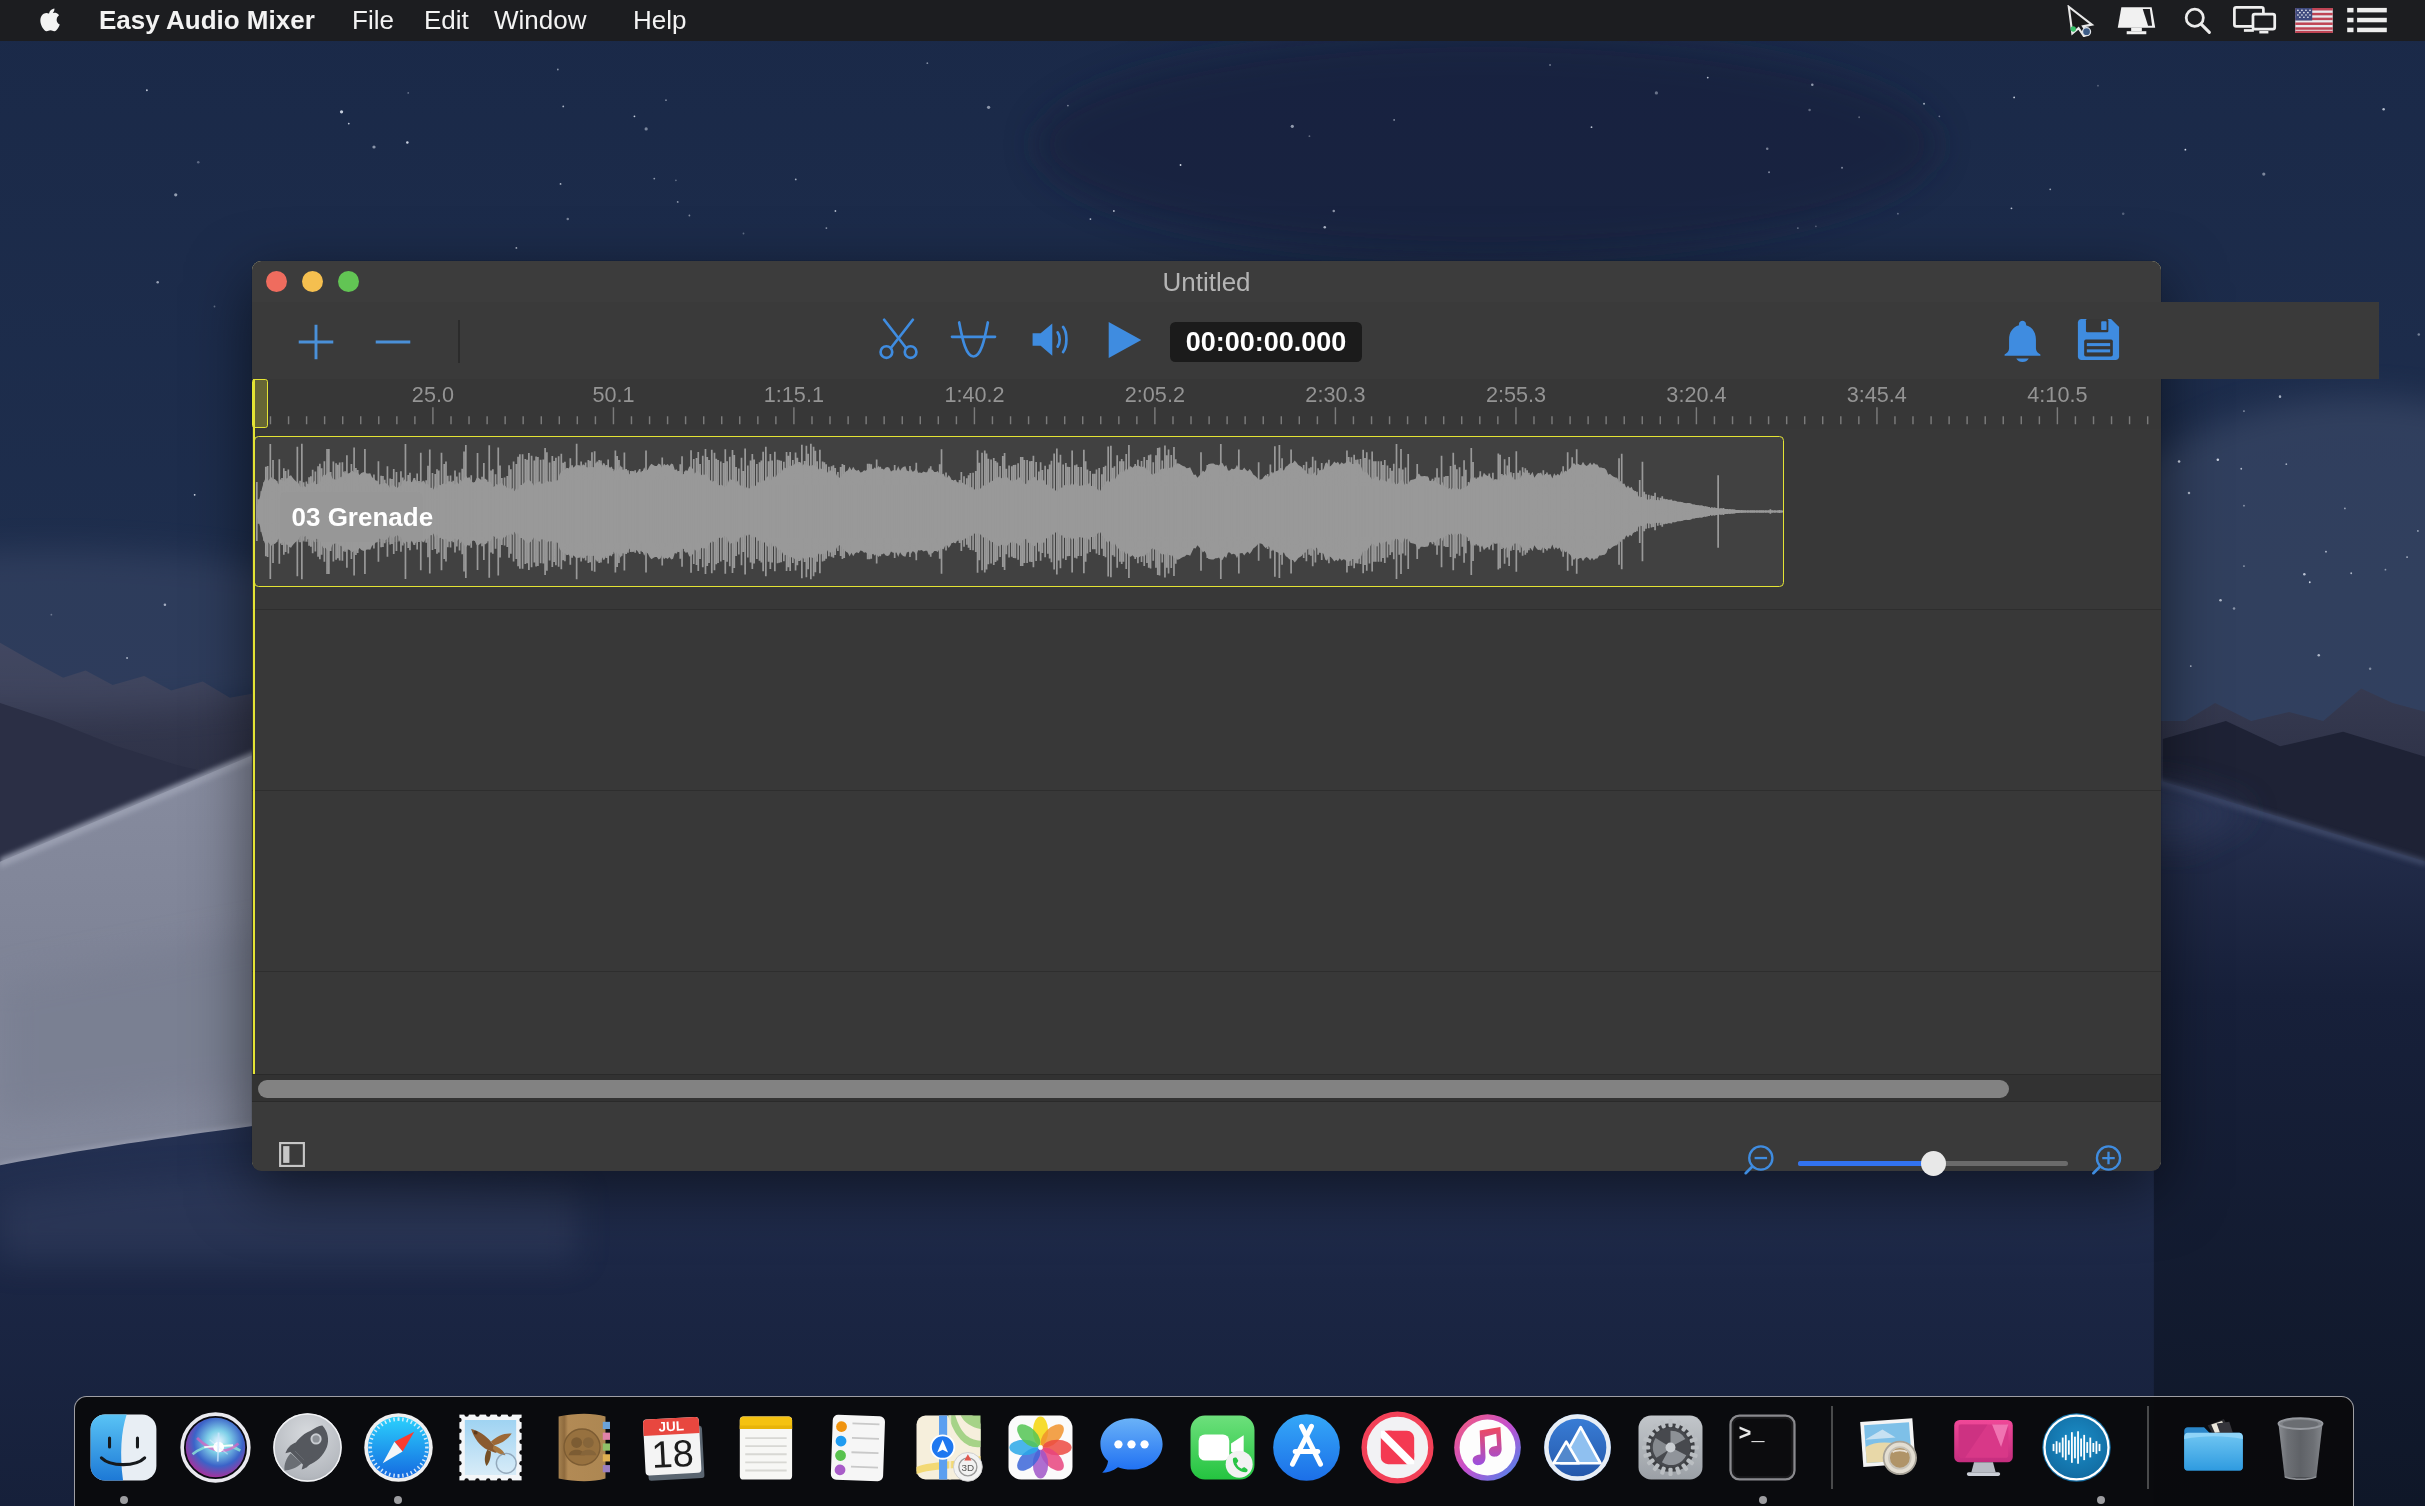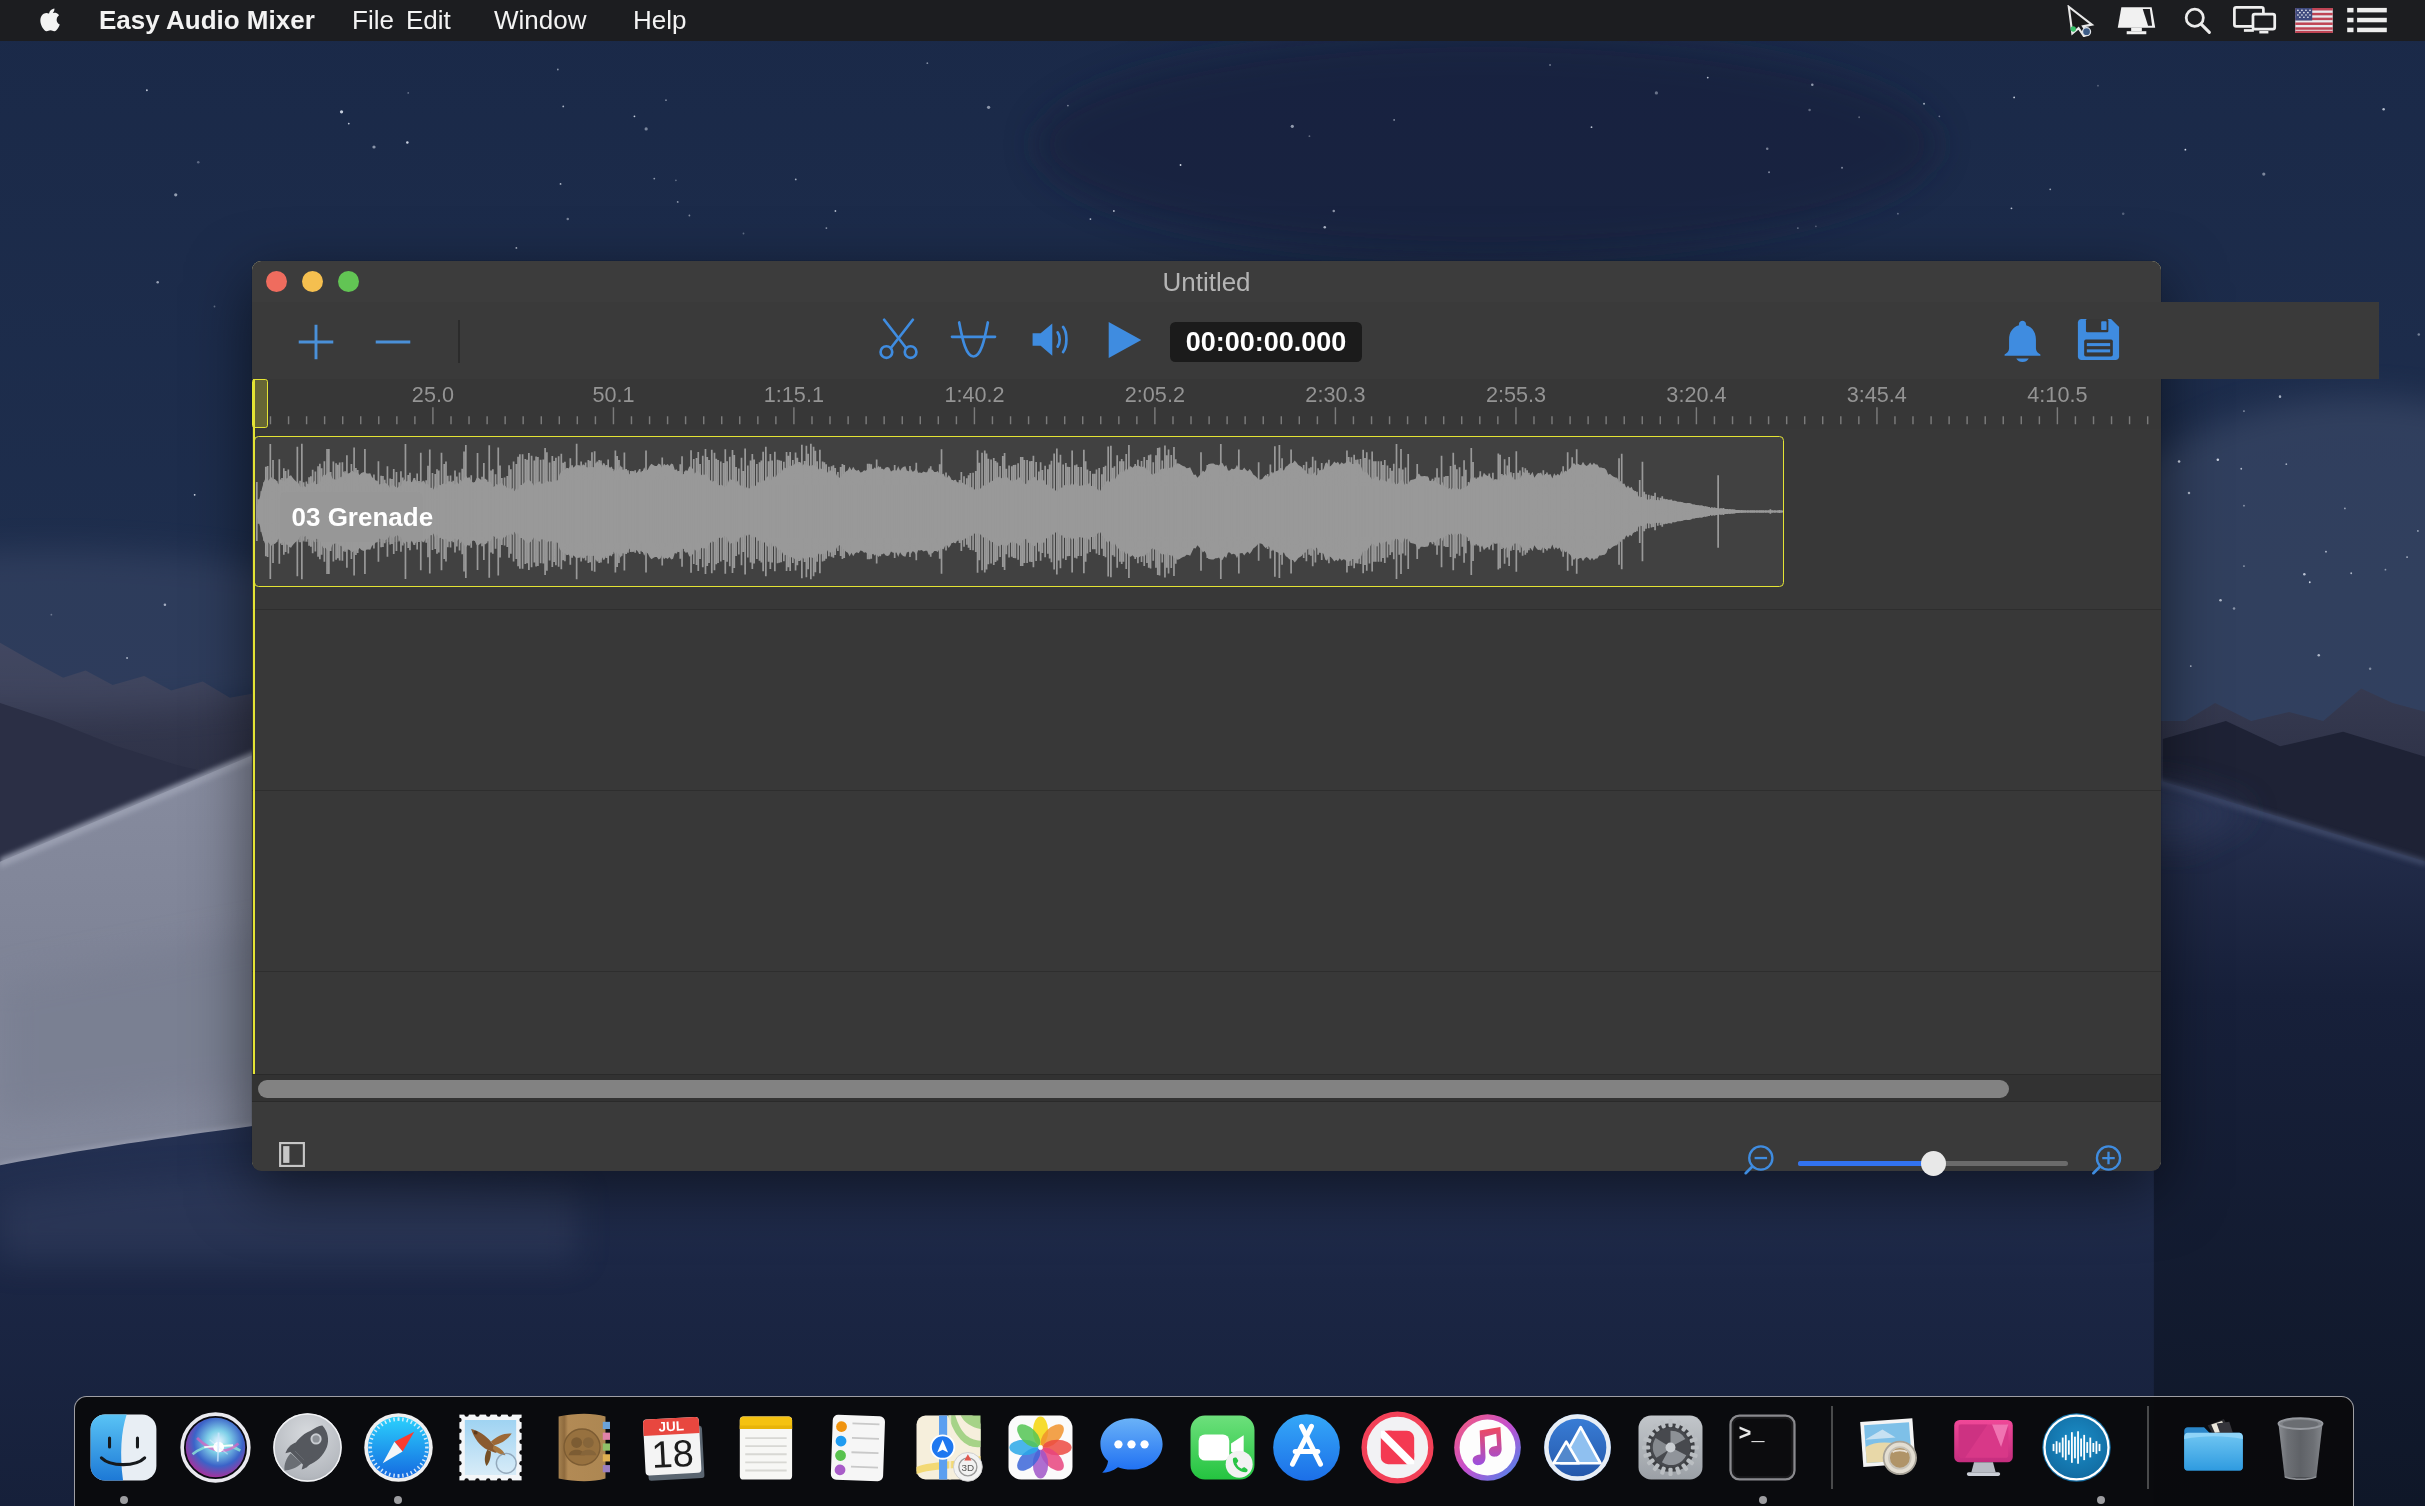--- a/index.html
+++ b/index.html
@@ -168,21 +168,21 @@
 <path d="M0,1290 C120,1267 220,1255 292,1245 L560,1212 L562,1222 L292,1255 C220,1265 120,1277 0,1300 Z" fill="#9ea3b5" opacity="0.6" filter="url(#soft3)"></path>
 <path d="M0,1293 C120,1270 220,1258 290,1248 L560,1215 L2390,1215 L2390,1672 L0,1672 Z" fill="url(#duneB)"></path>
 <path d="M0,1330 C180,1300 400,1295 640,1316 L640,1400 L0,1400 Z" fill="#3c486a" opacity="0.35" filter="url(#soft)"></path>
 </svg>
 <div id="menubar">
 <svg class="abs" style="left:39px;top:8px" width="22.5" height="24" viewBox="0 0 28 30">
 <path fill="#f3f3f3" d="M19.2,0.6c0.3,2-0.6,3.9-1.7,5.3c-1.2,1.5-3.1,2.6-5,2.5C12.2,6.5,13.2,4.5,14.3,3.2C15.5,1.8,17.6,0.7,19.2,0.6z M23.6,25.3c-1.2,1.9-2.5,3.7-4.5,3.7c-1.9,0.1-2.6-1.2-4.8-1.2c-2.2,0-2.9,1.1-4.8,1.2c-2,0.1-3.4-2-4.7-3.8C2.2,21.4,0.2,14.6,3,9.9c1.3-2.3,3.8-3.8,6.4-3.8c1.9,0,3.8,1.3,4.8,1.3c1.2,0,3.3-1.6,5.6-1.4c1,0.1,3.6,0.4,5.3,3c-0.1,0.1-3.2,1.9-3.1,5.6C22,19.1,25.9,20.5,26,20.6C25.9,20.7,25.4,22.4,23.6,25.3z"></path>
 </svg>
 <div class="mi" style="left:99px;font-weight:bold;">Easy Audio Mixer</div>
 <div class="mi" style="left:352px;">File</div>
-<div class="mi" style="left:406px;text-align:center;">Edit</div>
+<div class="mi" style="left:424px;text-align:center;">Edit</div>
 <div class="mi" style="left:494px;">Window</div>
 <div class="mi" style="left:633px;">Help</div>
 <svg class="abs" style="left:2065px;top:4.5px" width="36" height="32" viewBox="0 0 40 36">
  <path d="M4,2 L30,22 L20,24 L26,33 L21,35 L15,26 L8,32 Z" fill="#1a1a1a" stroke="#e8e8e8" stroke-width="2.4"></path>
  <circle cx="9" cy="27" r="3" fill="#39c26a"></circle>
       <circle cx="24" cy="30" r="4.5" fill="#3b5b86" stroke="#dfe3e8" stroke-width="1.4"></circle>
 </svg>
 <svg class="abs" style="left:2116px;top:6.3px" width="41" height="29" viewBox="0 0 46 32">
  <path d="M6,1 L40,1 L44,24 L2,24 Z" fill="#f1f1f1"></path>
  <path d="M30,3 L38,3 L40.5,22 L36,22 Z" fill="#1d1d20"></path>

